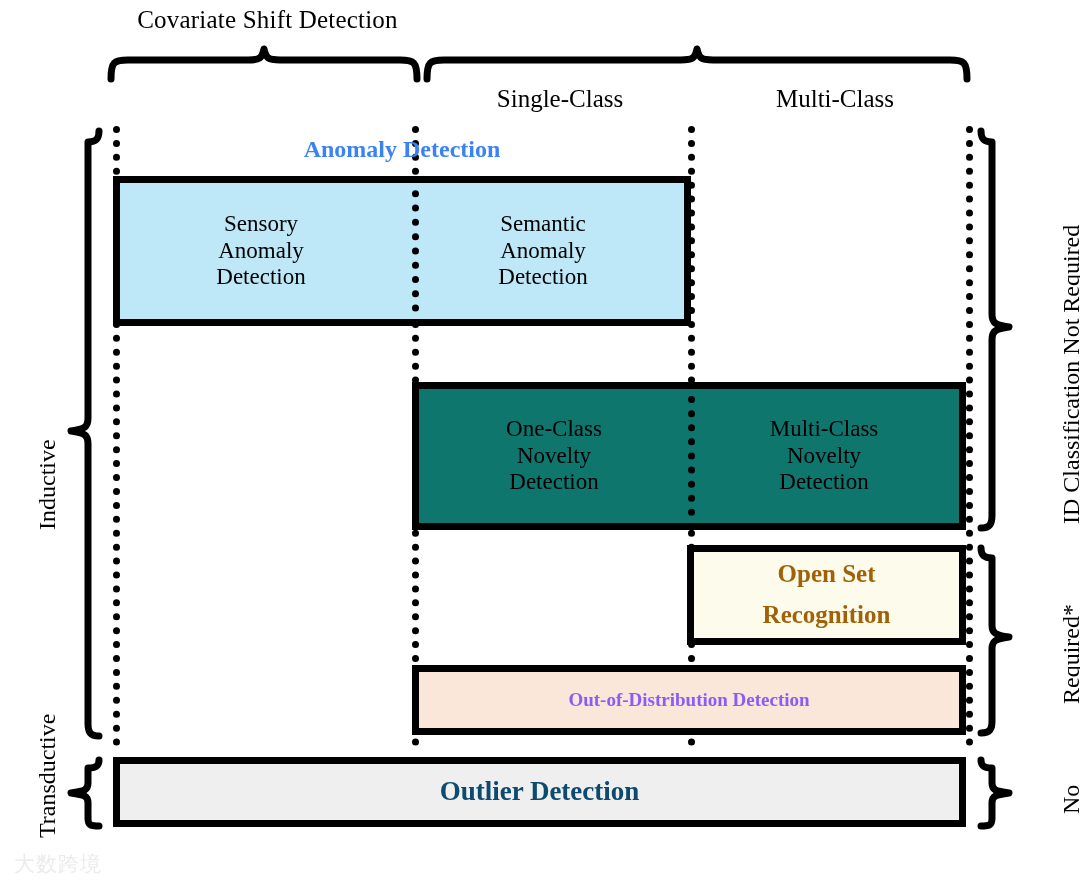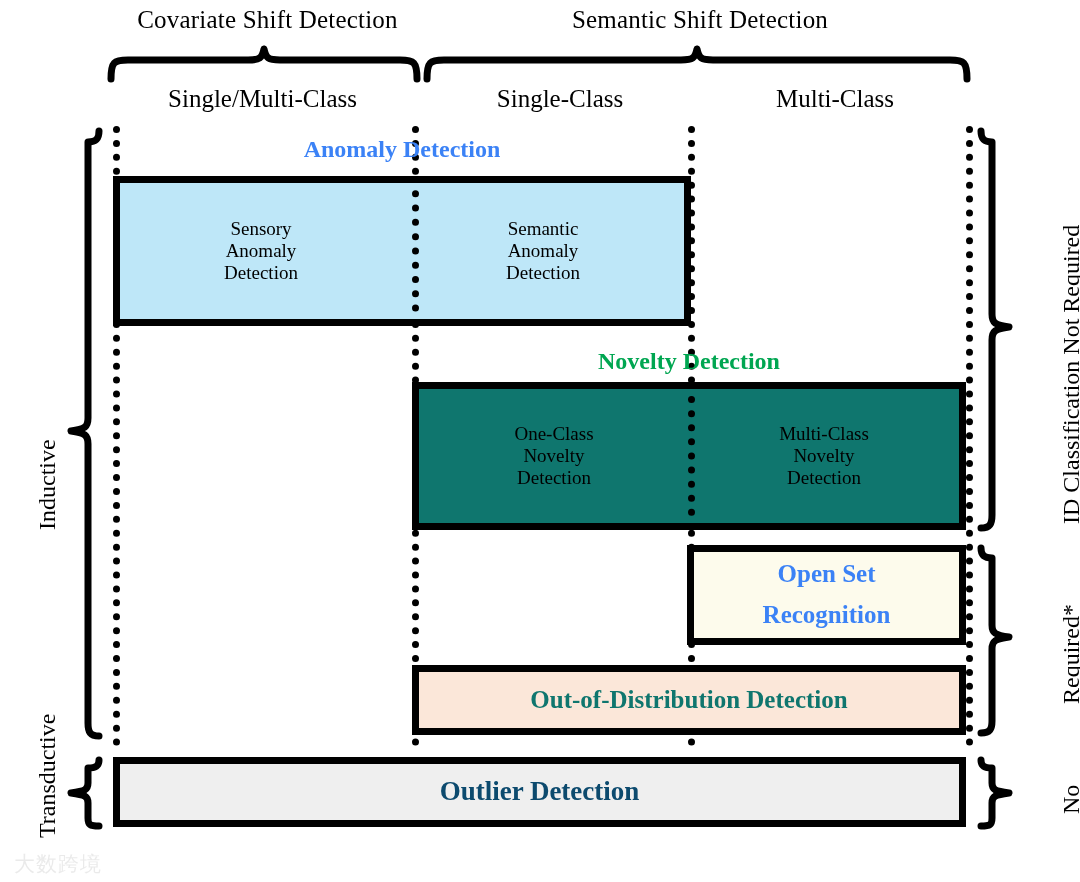--- a/index.html
+++ b/index.html
@@ -19,21 +19,21 @@
   .colhead{ font-size:25px; text-align:center; white-space:nowrap; }
 
   
   .caption{ font-weight:bold; font-size:24px; text-align:center; white-space:nowrap; }
 
   
   .box{ box-sizing:border-box; border:7px solid #000; display:flex; }
   .cell{
     flex:1 1 0; display:flex; flex-direction:column;
     align-items:center; justify-content:center;
-    font-size:19px; line-height:1.15; text-align:center;
+    font-size:23px; line-height:1.15; text-align:center;
   }
   .cell span{display:block;}
 
   
   .inner-dash{
     position:absolute; top:0; bottom:0; width:0;
     border-left:7px dotted #000;
   }
 
   
@@ -54,34 +54,32 @@
     position:absolute; opacity:.20; font-size:21px; color:#9b9b9b;
     font-family:"DejaVu Sans",sans-serif; letter-spacing:1px; white-space:nowrap;
   }
 </style>
 </head>
 <body>
 
 <div id="stage">
 
   <div class="abs grouptitle" style="left:95px;top:6px;width:345px;">Covariate Shift Detection</div>
-  <div class="abs grouptitle" style="left:460px;top:6px;width:480px;">Semantic Shift Detection</div>
 
   <div class="abs" style="left:108px;top:48px;">
     <svg width="312" height="32" viewBox="0 0 312 32">
       <path d="M3,31 C3,14 6,12 20,12 L140,12 C152,12 154,10 156,1 C158,10 160,12 172,12 L292,12 C306,12 309,14 309,31" fill="none" stroke="#000" stroke-width="7" stroke-linecap="round" stroke-linejoin="round"></path>
     </svg>
   </div>
   <div class="abs" style="left:424px;top:48px;">
     <svg width="546" height="32" viewBox="0 0 546 32">
       <path d="M3,31 C3,14 6,12 20,12 L257,12 C269,12 271,10 273,1 C275,10 277,12 289,12 L526,12 C540,12 543,14 543,31" fill="none" stroke="#000" stroke-width="7" stroke-linecap="round" stroke-linejoin="round"></path>
     </svg>
   </div>
 
-  <div class="abs colhead" style="left:110px;top:85px;width:305px;">Single/Multi-Class</div>
   <div class="abs colhead" style="left:425px;top:85px;width:270px;">Single-Class</div>
   <div class="abs colhead" style="left:700px;top:85px;width:270px;">Multi-Class</div>
 
   <div class="vdash" style="left:113px;top:126px;height:620px;"></div>
   <div class="vdash" style="left:412px;top:126px;height:620px;"></div>
   <div class="vdash" style="left:688px;top:126px;height:620px;"></div>
   <div class="vdash" style="left:966px;top:126px;height:620px;"></div>
 
   <div class="abs caption" style="left:113px;top:136px;width:578px;color:#3b82f6;">Anomaly Detection</div>
 
@@ -92,45 +90,44 @@
       <span>Detection</span>
     </div>
     <div class="cell">
       <span>Semantic</span>
       <span>Anomaly</span>
       <span>Detection</span>
     </div>
   <div class="inner-dash" style="left: 292px; top: -7px; bottom: -7px;"></div>
     </div>
 
-  <div class="abs caption" style="left:412px;top:348px;width:554px;color:#00a651;">Novelty Detection</div>
 
   <div class="abs box" style="left: 412px; top: 382px; width: 554px; height: 148px; background: #0f766e; position: absolute;">
     <div class="cell">
       <span>One-Class</span>
       <span>Novelty</span>
       <span>Detection</span>
     </div>
     <div class="cell">
       <span>Multi-Class</span>
       <span>Novelty</span>
       <span>Detection</span>
     </div>
   <div class="inner-dash" style="left: 269px; top: -7px; bottom: -7px;"></div>
     </div>
 
   <div class="abs box" style="left:687px;top:545px;width:279px;height:100px;background:#fdfbec;">
-    <div class="cell" style="color:#3b82f6;font-weight:bold;font-size:25px;gap:12px;">
+    <div class="cell" style="color:#a16207;font-weight:bold;font-size:25px;gap:12px;">
       <span>Open Set</span>
       <span>Recognition</span>
     </div>
   </div>
 
   <div class="abs box" style="left:412px;top:665px;width:554px;height:70px;background:#fbe7d9;">
-    <div class="cell" style="color:#0f766e;font-weight:bold;font-size:25px;">
+    <div class="cell" style="color:#8b5cf6;font-weight:bold;font-size:19px;">
       <span>Out-of-Distribution Detection</span>
     </div>
   </div>
 
   <div class="abs box" style="left:113px;top:757px;width:853px;height:70px;background:#efefef;">
     <div class="cell" style="color:#0c4a6e;font-weight:bold;font-size:27px;">
       <span>Outlier Detection</span>
     </div>
   </div>
 

